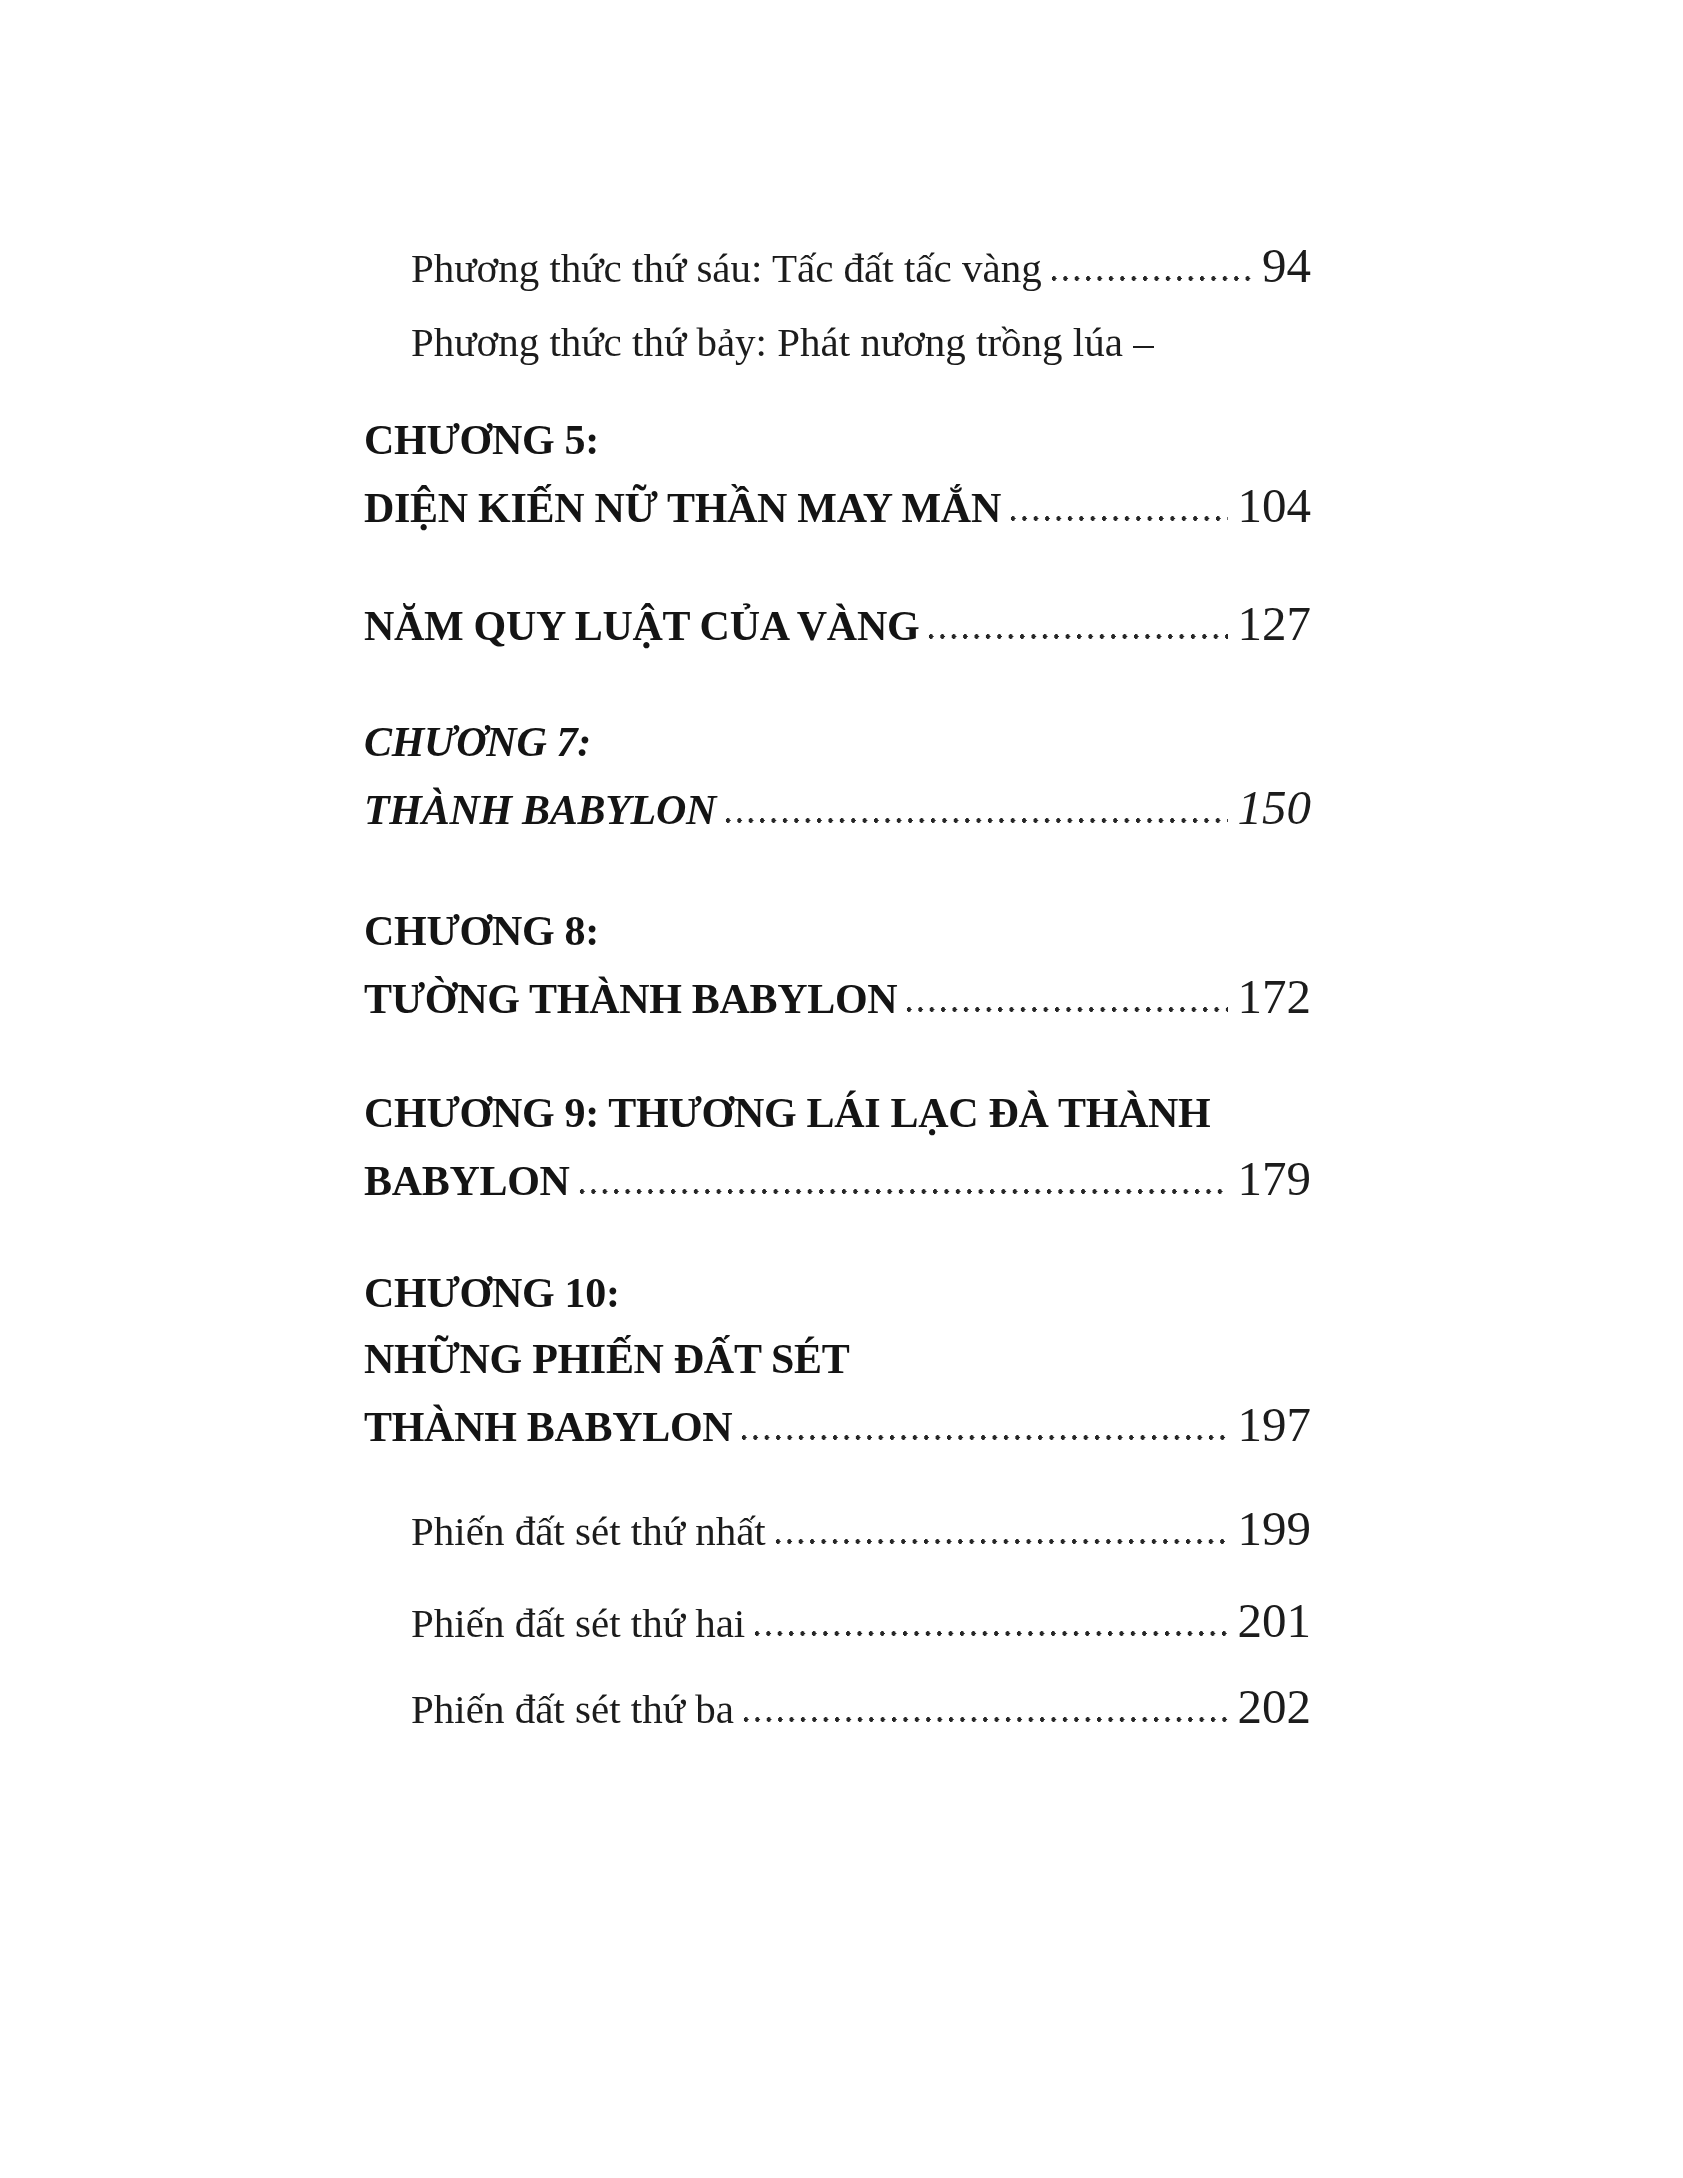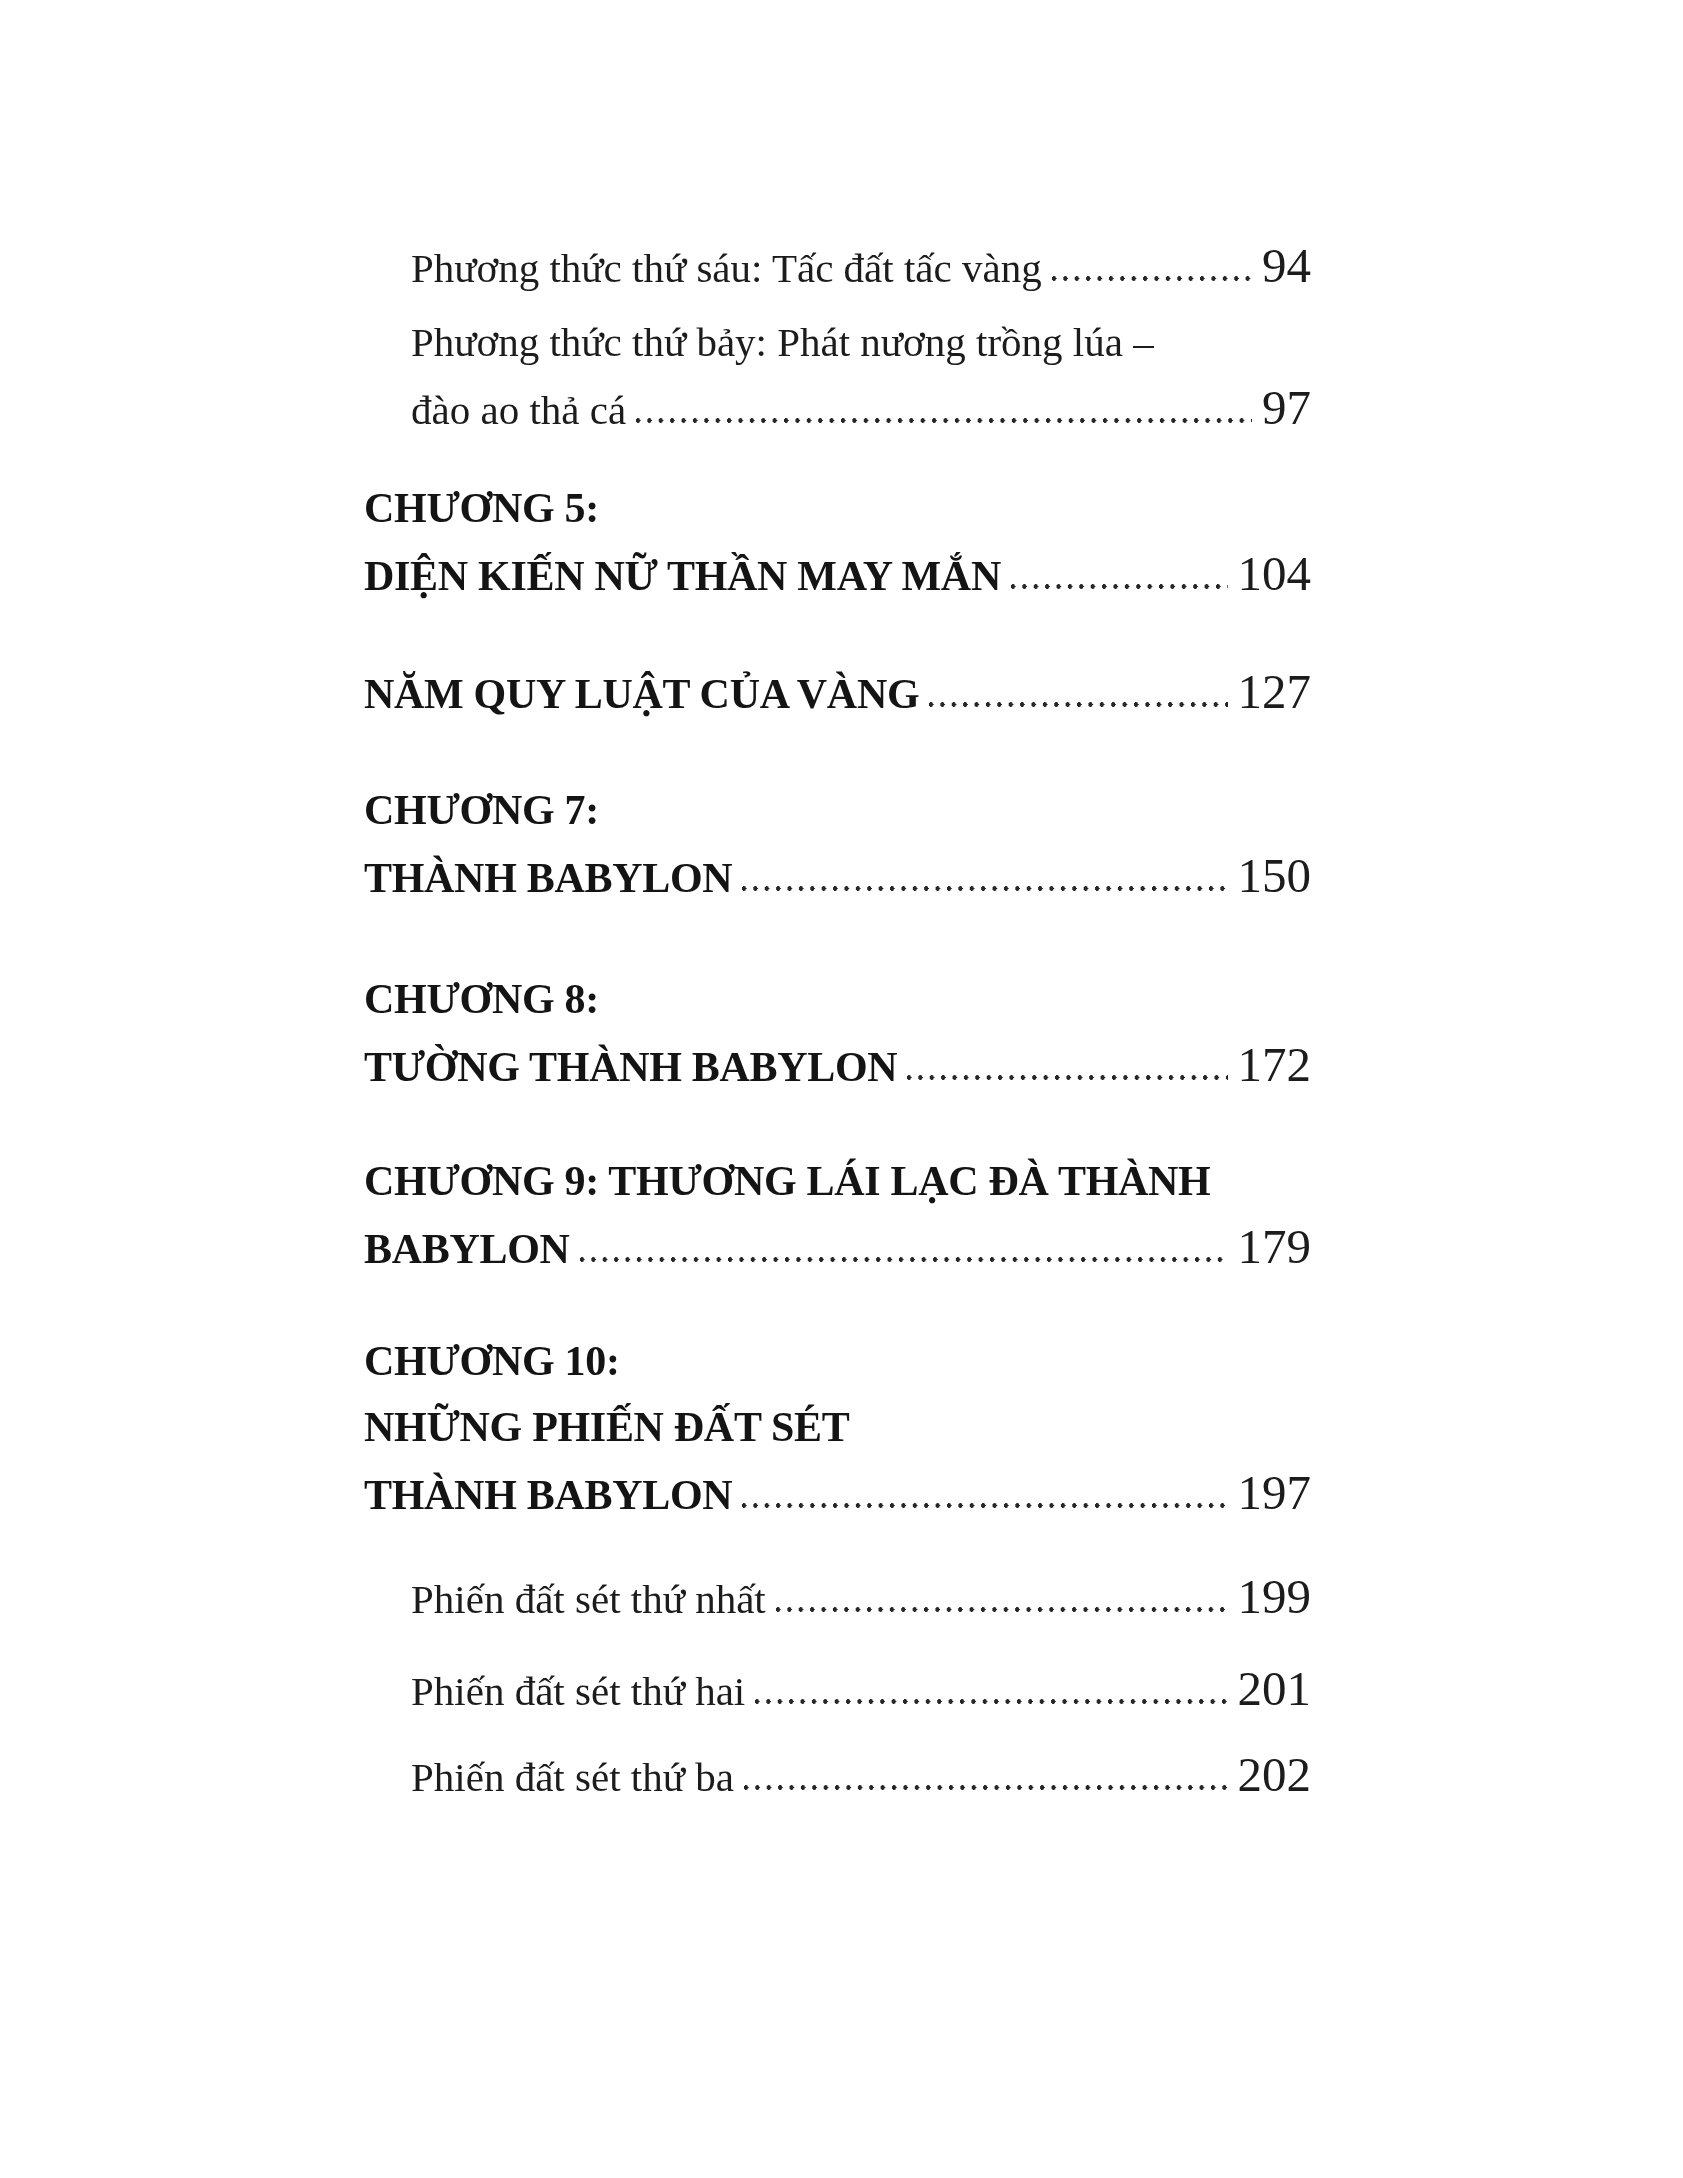--- a/index.html
+++ b/index.html
@@ -52,21 +52,21 @@
     font-weight: normal;
     font-size: 49px;
     letter-spacing: 0;
     color: var(--text-color, #1c1c1c);
   }
   
   .entry:nth-child(1)  { margin-bottom: 8px; }
   .entry:nth-child(2)  { margin-bottom: 32px; }
   .entry:nth-child(3)  { margin-bottom: 50px; }
   .entry:nth-child(4)  { margin-bottom: 50px; }
-  .entry:nth-child(5)  { margin-bottom: 55px; }
+  .entry:nth-child(5)  { margin-bottom: 55px; font-style: italic; }
   .entry:nth-child(6)  { margin-bottom: 48px; }
   .entry:nth-child(7)  { margin-bottom: 46px; }
   .entry:nth-child(8)  { margin-bottom: 36px; }
   .entry:nth-child(9)  { margin-bottom: 24px; }
   .entry:nth-child(10) { margin-bottom: 18px; }
 </style>
 </head>
 <body>
 
 <div class="page">
@@ -74,25 +74,20 @@
       <div class="entry sub">
         <div class="toc-line">
           <span class="title">Phương thức thứ sáu: Tấc đất tấc vàng</span>
           <span class="leader"></span>
           <span class="pagenum">94</span>
         </div>
       </div>
       <div class="entry sub">
         <div class="toc-line">
           <span class="title">Phương thức thứ bảy: Phát nương trồng lúa –</span>
-        </div>
-        <div class="toc-line">
-          <span class="title">đào ao thả cá</span>
-          <span class="leader"></span>
-          <span class="pagenum">97</span>
         </div>
       </div>
       <div class="entry chapter">
         <div class="toc-line">
           <span class="title">CHƯƠNG 5:</span>
         </div>
         <div class="toc-line">
           <span class="title">DIỆN KIẾN NỮ THẦN MAY MẮN</span>
           <span class="leader"></span>
           <span class="pagenum">104</span>

